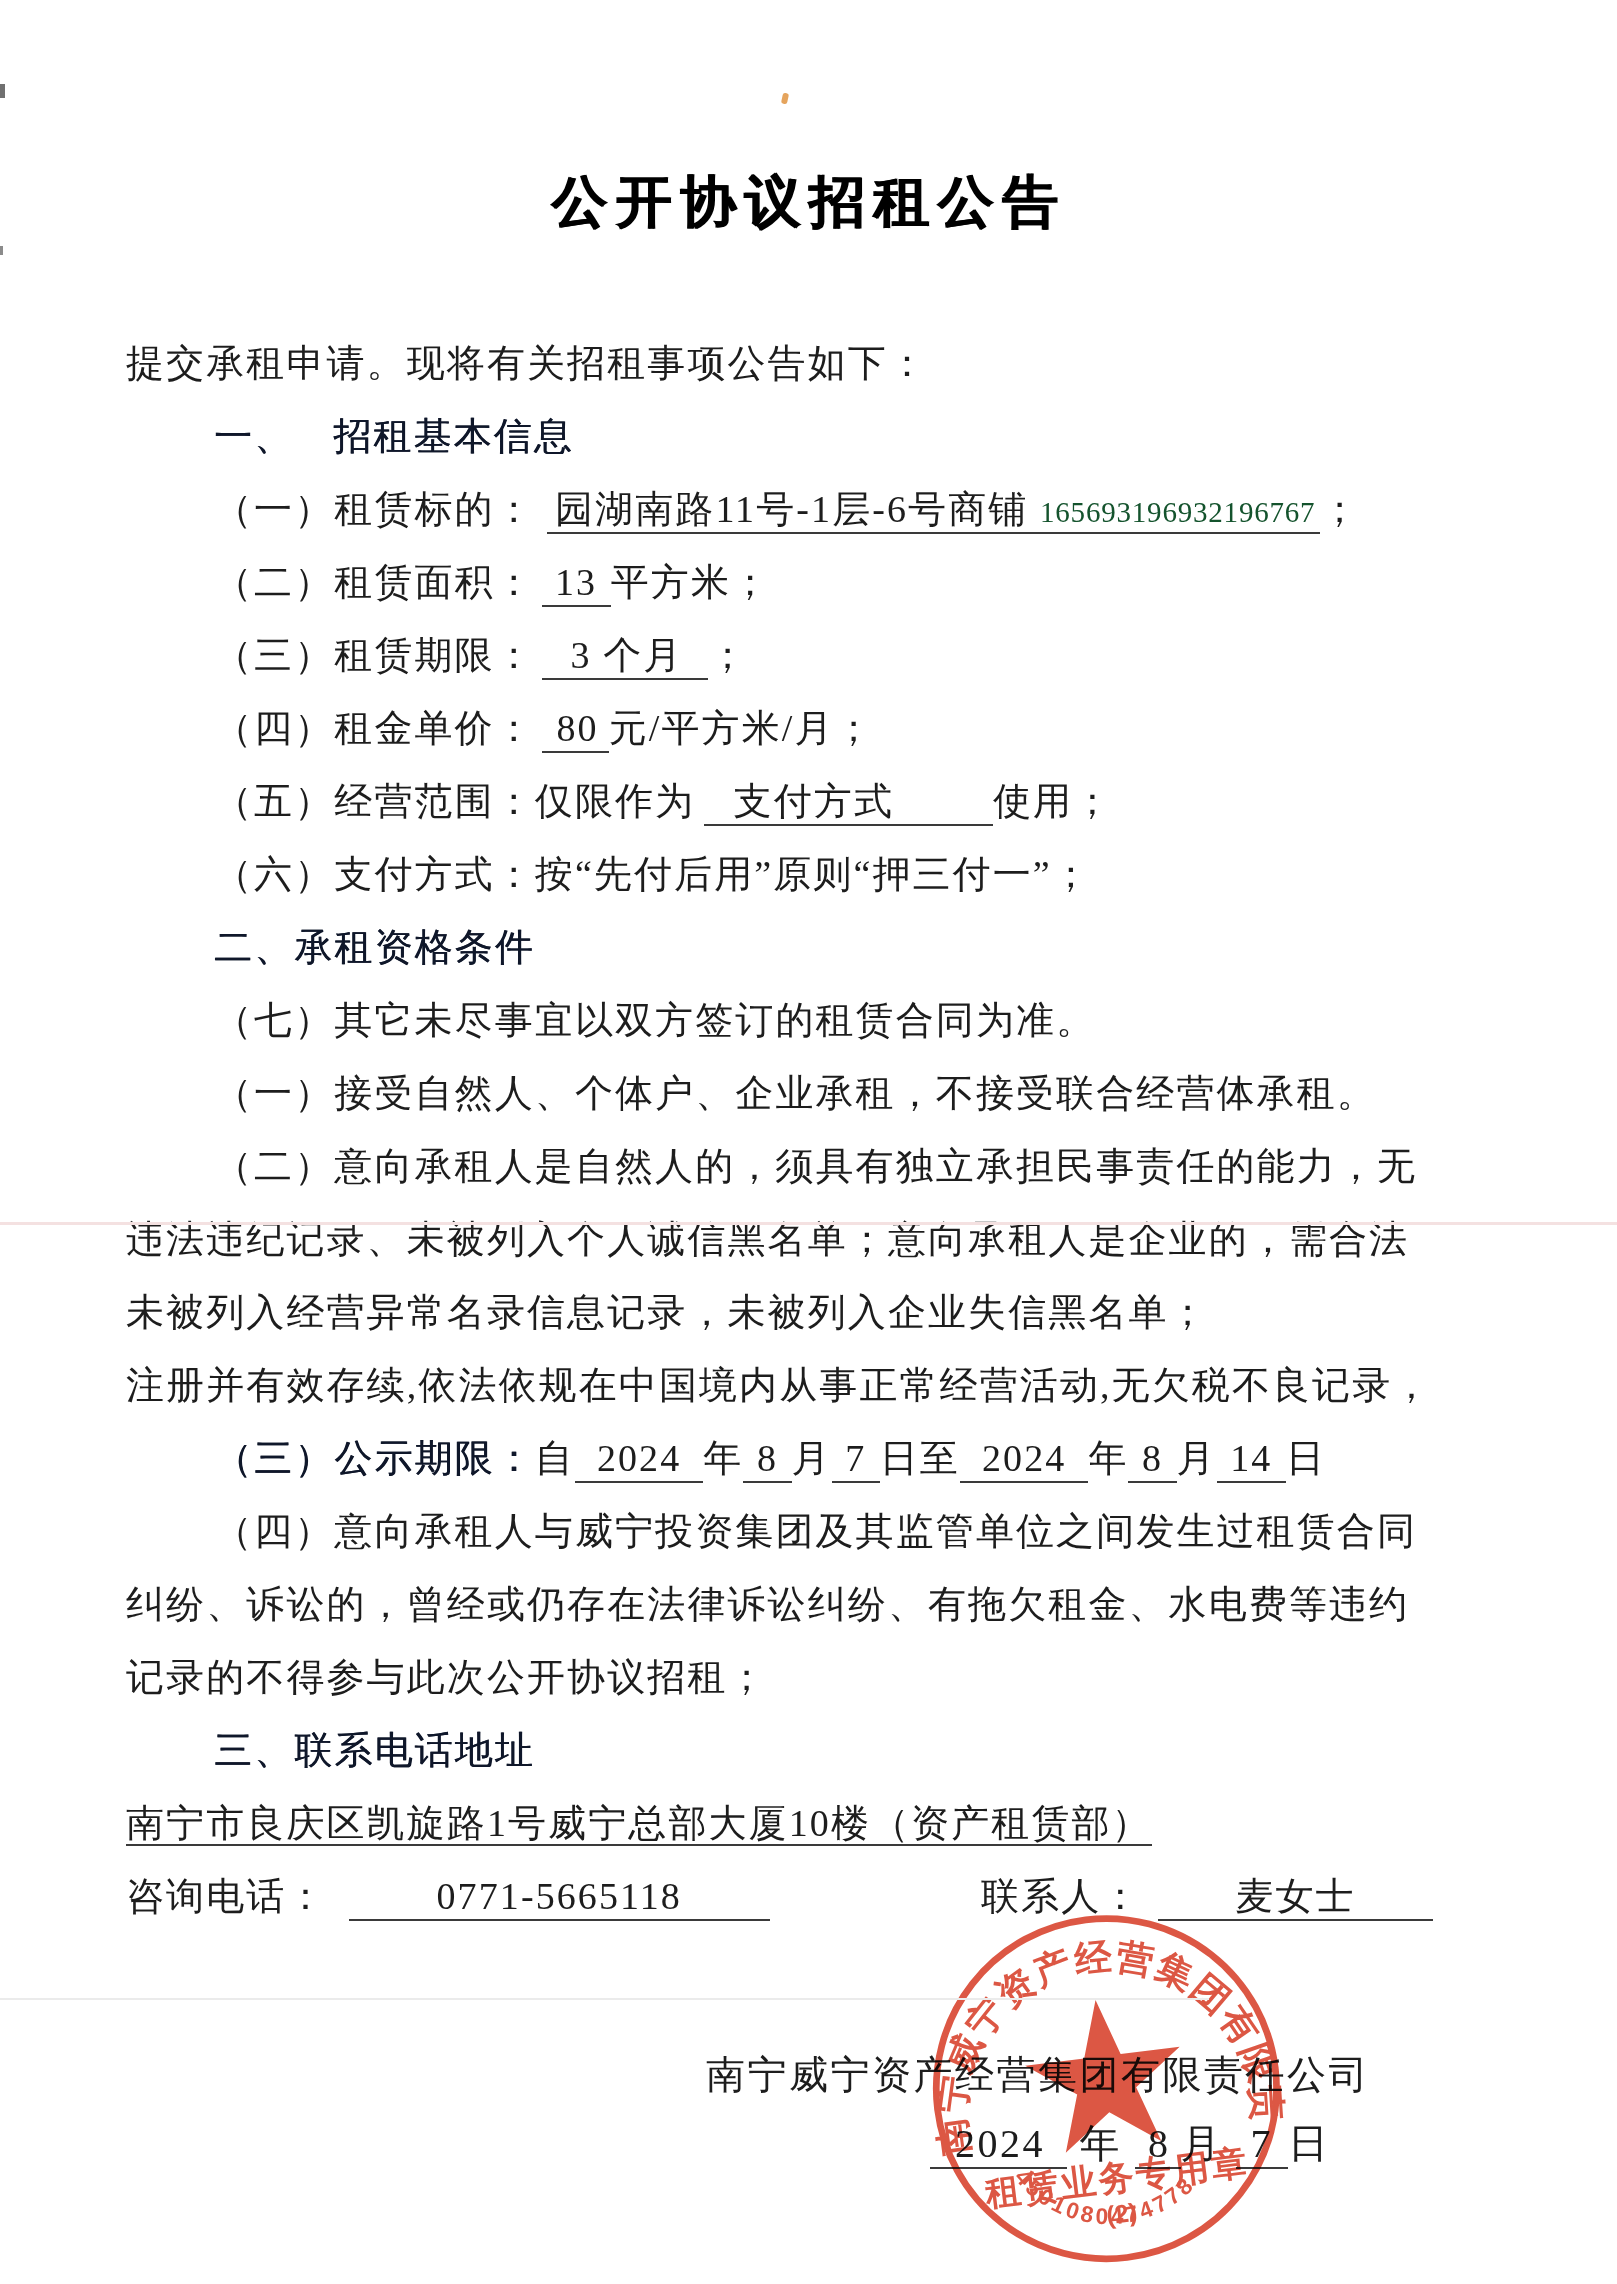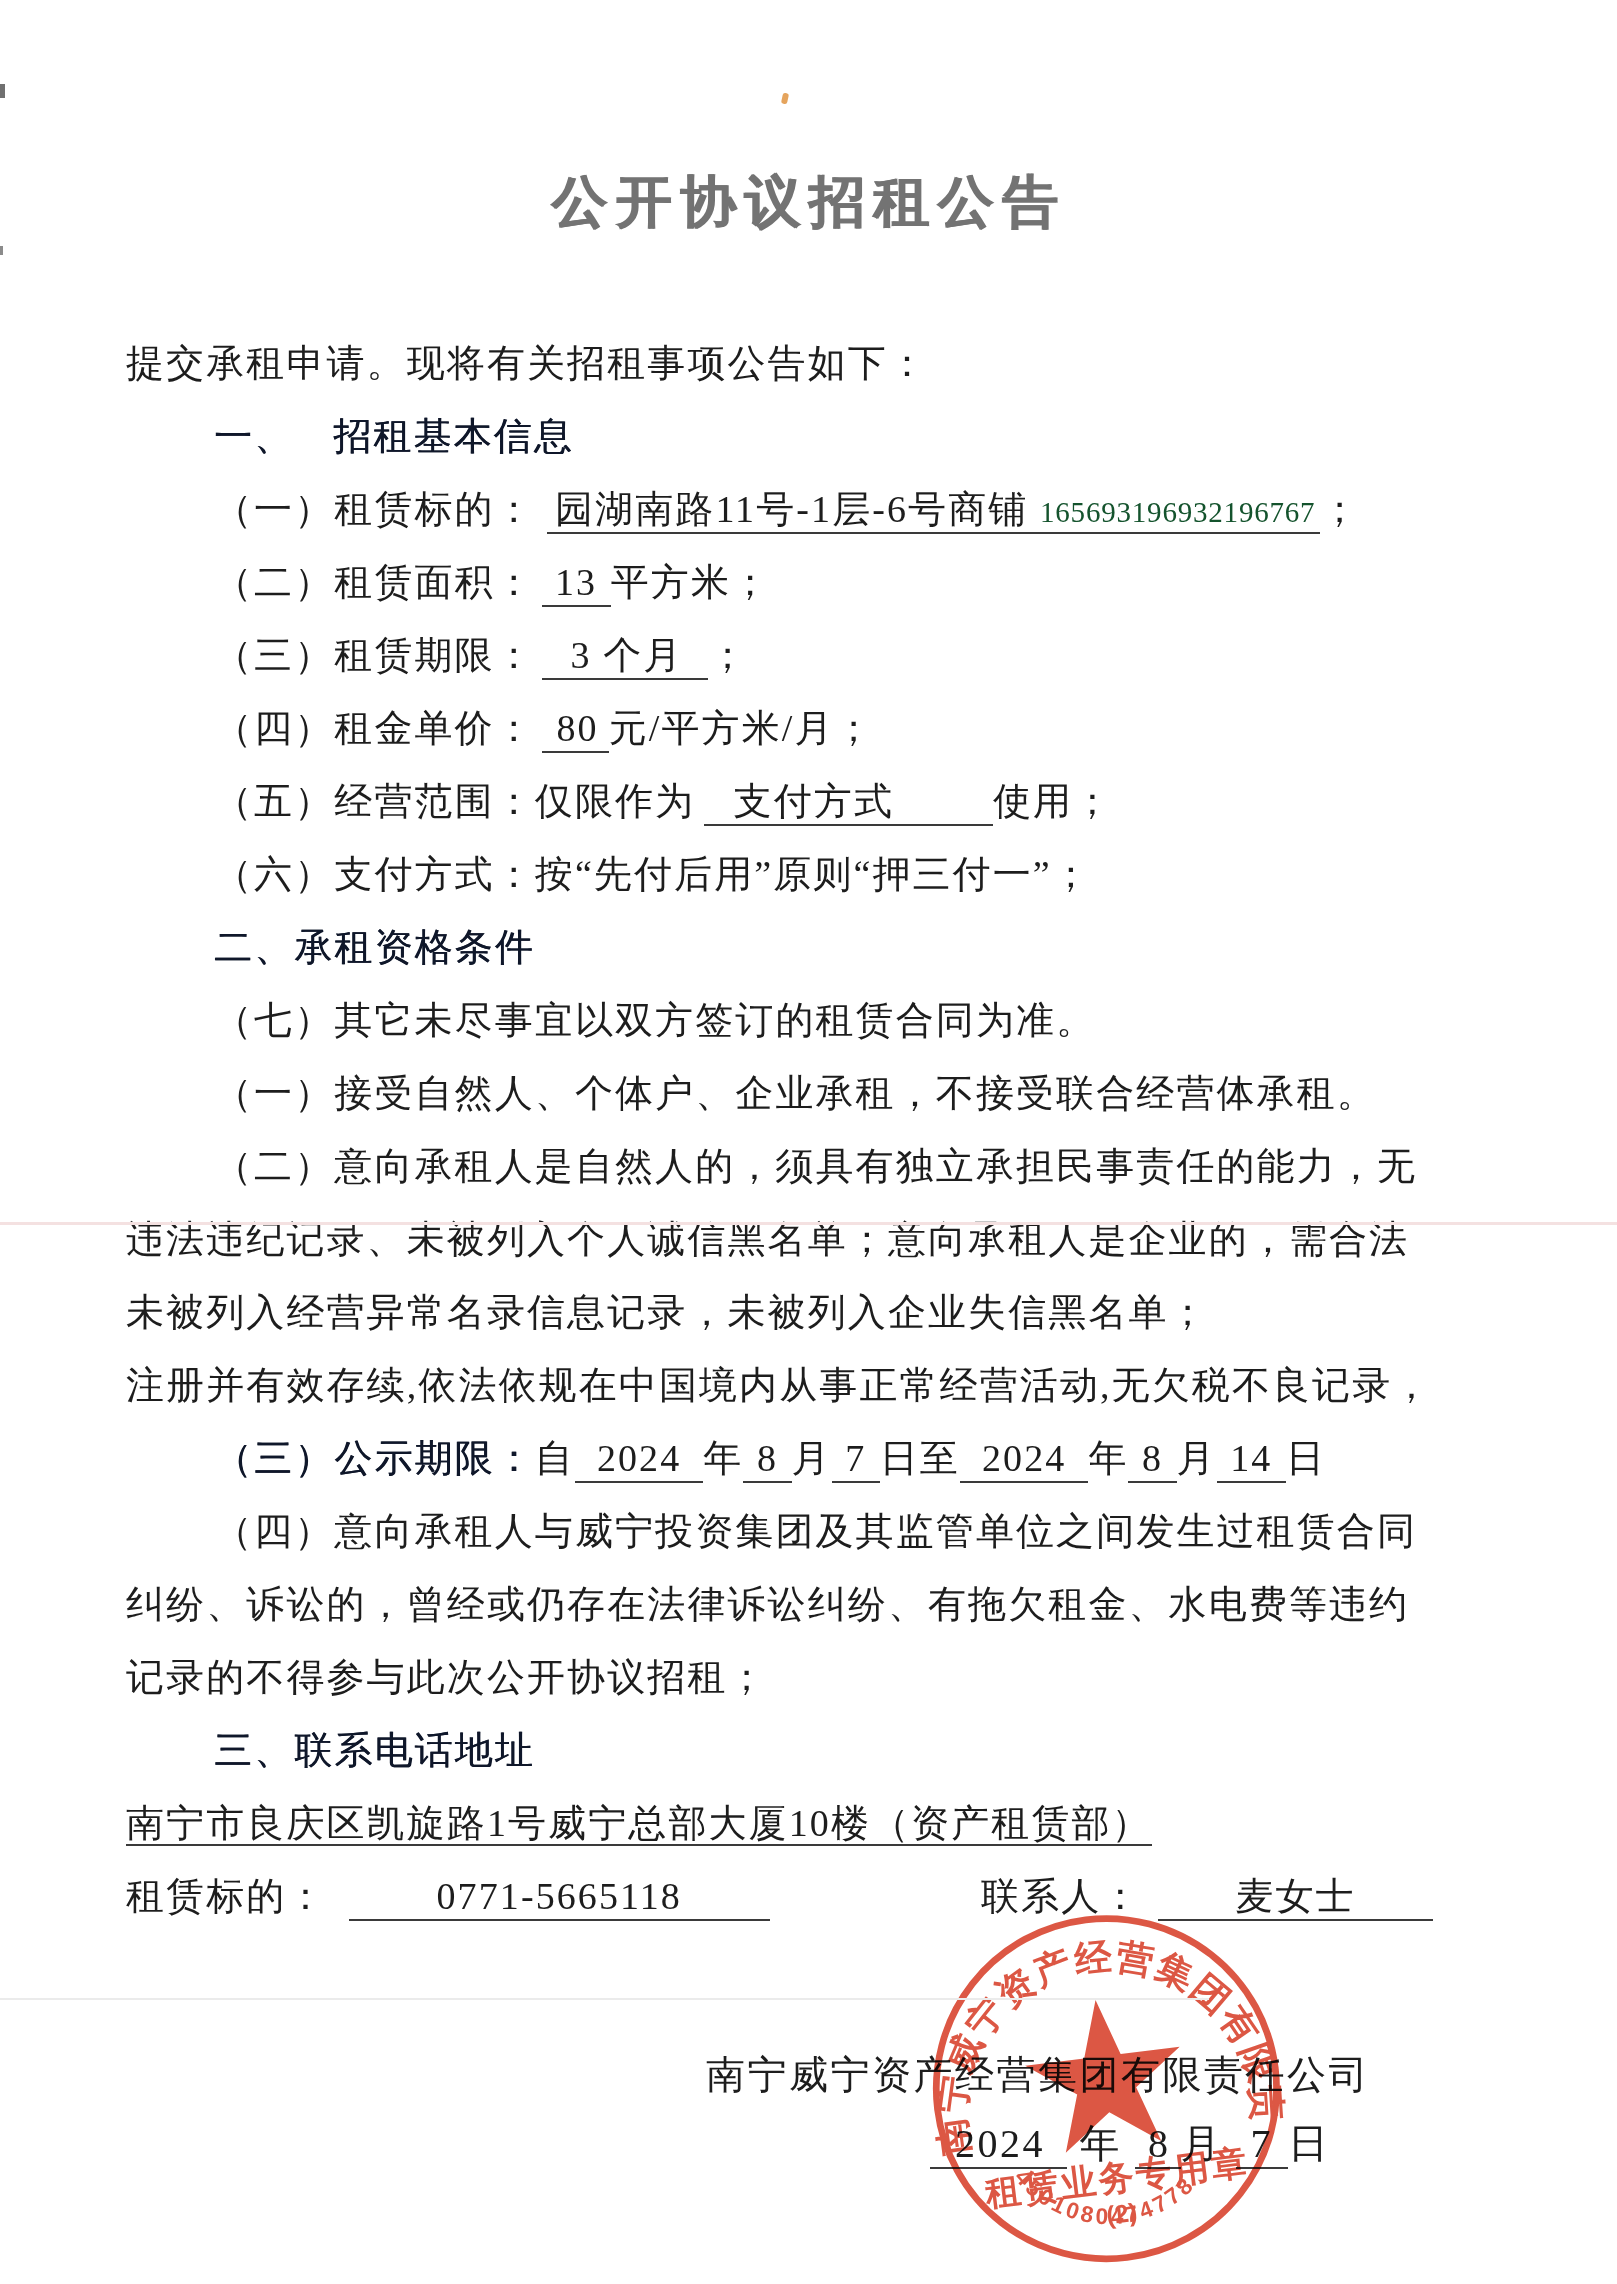--- a/index.html
+++ b/index.html
@@ -12,21 +12,21 @@
     color:#1d1d1d;
     font-family:"Liberation Serif","DejaVu Serif",serif;
   }
   .doc-title{
     padding-top:165px;
     text-align:center;
     font-family:"Liberation Sans","DejaVu Sans",sans-serif;
     font-weight:900;
     font-size:56px;
     letter-spacing:8.4px;
-    color:#737373;
+    color:#000000;
     text-shadow:1.3px 0 0 currentColor;
   }
   .content{
     position:absolute;
     left:126px;right:101px;top:327px;
     font-size:38px;
     letter-spacing:2.1px;
   }
   .line{height:73px;line-height:73px;white-space:nowrap;}
   .ind{padding-left:88px;}
@@ -108,21 +108,21 @@
     <div class="line ind"><span class="hd">（三）公示期限：</span><span>自</span><span class="u u-date-wide">2024</span><span>年</span><span class="u u-date">8</span><span>月</span><span class="u u-date">7</span><span>日至</span><span class="u u-date-wide">2024</span><span>年</span><span class="u u-date">8</span><span>月</span><span class="u u-date">14</span><span>日</span></div>
 
     <div class="line ind">（四）意向承租人与威宁投资集团及其监管单位之间发生过租赁合同</div>
     <div class="line">纠纷、诉讼的，曾经或仍存在法律诉讼纠纷、有拖欠租金、水电费等违约</div>
     <div class="line">记录的不得参与此次公开协议招租；</div>
 
     <div class="line ind hd"><span>三、</span><span>联系电话地址</span></div>
 
     <div class="line"><span class="u">南宁市良庆区凯旋路1号威宁总部大厦10楼（资产租赁部）</span></div>
 
-    <div class="line"><span>租赁标的：</span><span class="u u-phone">0771-5665118</span><span class="phone-gap"></span><span>联系人：</span><span class="u u-contact">麦女士</span></div>
+    <div class="line"><span>咨询电话：</span><span class="u u-phone">0771-5665118</span><span class="phone-gap"></span><span>联系人：</span><span class="u u-contact">麦女士</span></div>
 
   </div>
 
   <div class="footer">
     <div>南宁威宁资产经营集团有限责任公司</div>
     <div class="footer-date"><span class="fd-u fd-y">2024</span> <span>年</span> <span class="fd-u fd-m">8</span><span>月</span> <span class="fd-u fd-d">7</span><span>日</span></div>
   </div>
 
   <svg class="stamp" viewBox="0 0 440 450" xmlns="http://www.w3.org/2000/svg">
     <defs>

